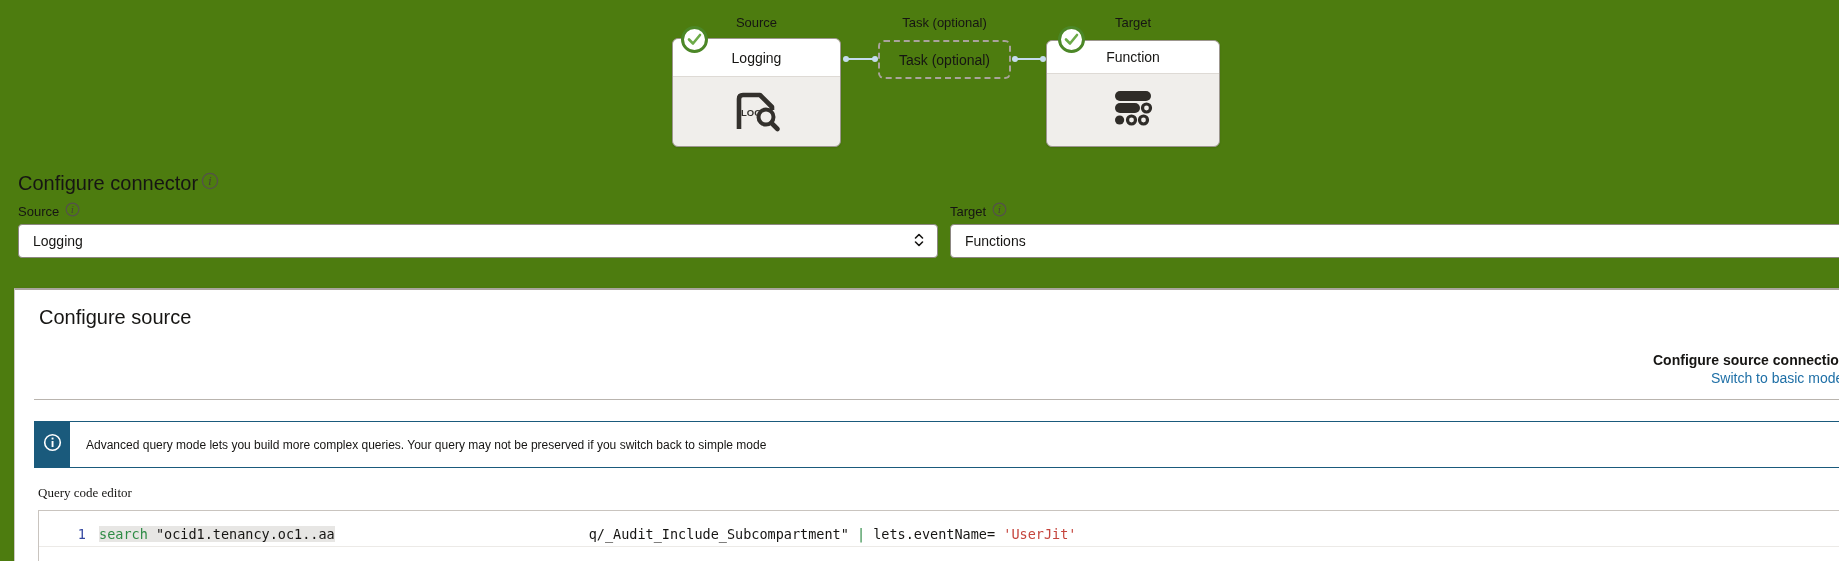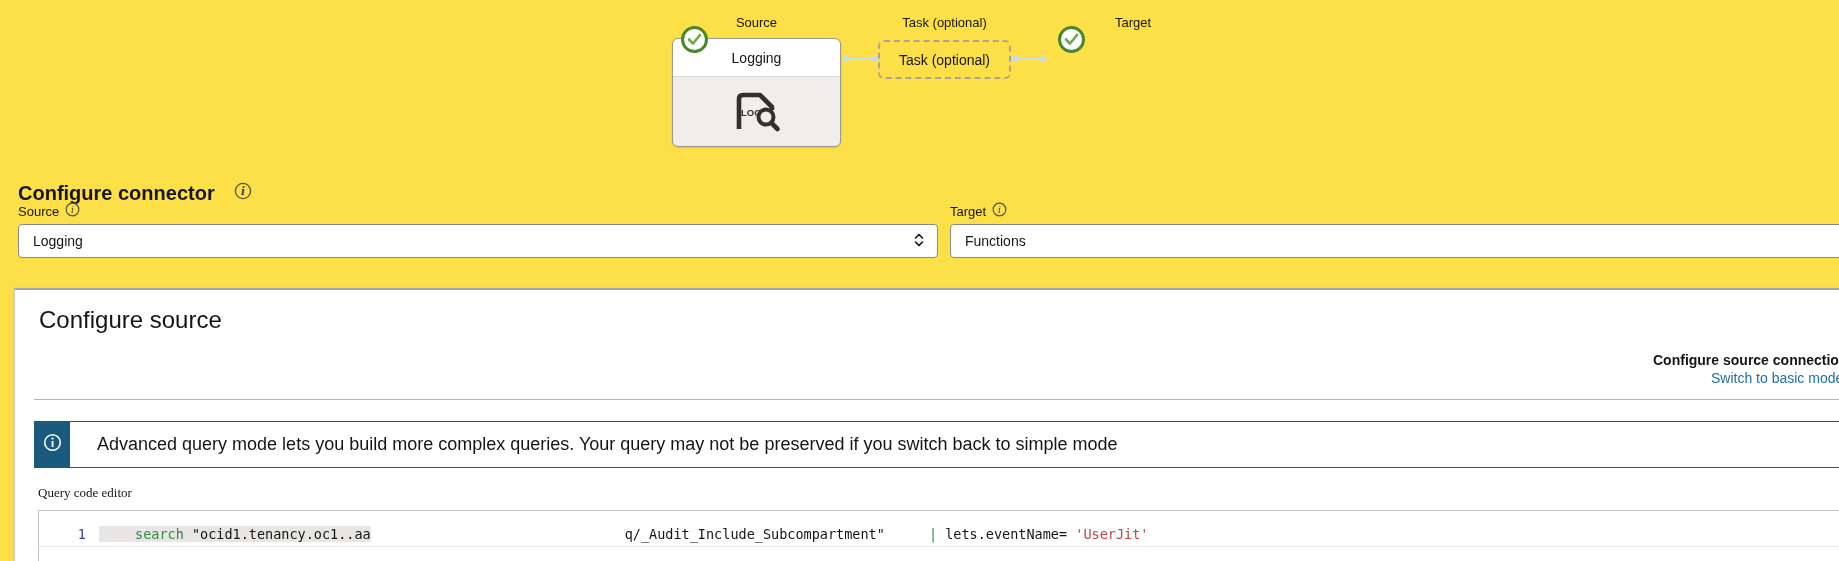--- a/index.html
+++ b/index.html
@@ -1,19 +1,19 @@
 <!DOCTYPE html>
 <html><head>
 <meta charset="utf-8">
 <style>
   * { margin:0; padding:0; box-sizing:border-box; }
   html,body { background:#f5f4f2; }
   .stage {
     position:relative; width:1839px; height:561px; overflow:hidden;
-    background:#fde047; font-family:"Liberation Sans", sans-serif; color:#161513;
+    background:#4d7c0f; font-family:"Liberation Sans", sans-serif; color:#161513;
   }
   
   .diag-label { position:absolute; top:15px; font-size:13px; color:#161513; text-align:center; }
   .card {
     position:absolute; background:#f0eeeb; border:1px solid #9d978f; border-radius:6px;
     box-shadow:0 1px 2px rgba(0,0,0,.12);
   }
   .card-header {
     background:#ffffff; border-bottom:1px solid #dedad5; border-radius:6px 6px 0 0;
     height:38px; display:flex; align-items:center; justify-content:center; font-size:14px;
@@ -28,52 +28,52 @@
     position:absolute; left:878px; top:40px; width:133px; height:39px;
     border:2px dashed #a9a39c; border-radius:6px;
     display:flex; align-items:center; justify-content:center; font-size:14px; color:#161513;
   }
   .connector { position:absolute; top:58px; height:2px; background:#c5dcec; }
   .connector::before, .connector::after {
     content:""; position:absolute; top:-2px; width:6px; height:6px; border-radius:50%; background:#c5dcec;
   }
   .connector::before { left:-2px; } .connector::after { right:-2px; }
   
-  .h-connector { position:absolute; left:18px; top:182px; font-size:20px; font-weight:700; display:flex; align-items:center; gap:19px; }
+  .h-connector { position:absolute; left:18px; top:172px; font-size:20px; font-weight:400; display:flex; align-items:center; gap:3px; }
   .field-label { position:absolute; top:202px; font-size:13px; display:flex; align-items:center; gap:6px; }
   .select {
     position:absolute; top:224px; height:34px; background:#ffffff; border:1px solid #8c8781; border-radius:4px;
     display:flex; align-items:center; font-size:14px; padding:0 12px 0 14px;
   }
   .select .val { flex:1; }
   
   .panel {
     position:absolute; left:14px; top:288px; right:-12px; height:300px;
     background:#ffffff; border:1px solid #ccc8c2; border-top:2px solid #aaa59e;
     box-shadow:0 1px 3px rgba(0,0,0,.08);
   }
-  .panel-title { position:absolute; left:24px; top:16px; font-size:24px; font-weight:400; }
+  .panel-title { position:absolute; left:24px; top:16px; font-size:20px; font-weight:400; }
   .conn-heading { position:absolute; left:1638px; top:62px; font-size:14px; font-weight:bold; white-space:nowrap; }
   .switch-link { position:absolute; left:1696px; top:80px; font-size:14px; color:#1e6fa6; white-space:nowrap; text-decoration:none; cursor:pointer; }
   .panel-hr { position:absolute; left:19px; right:0; top:109px; height:0; border-top:1px solid #b9b4ae; }
   .info-banner {
     position:absolute; left:19px; right:0; top:131px; height:47px;
     background:#ffffff; border:1px solid #1a5a7c; display:flex; align-items:stretch;
   }
   .info-banner-iconbox { width:35px; background:#1a5a7c; display:flex; align-items:center; justify-content:center; flex:0 0 35px; }
-  .info-banner-text { display:flex; align-items:center; padding-left:27px; font-size:18px; color:#161513; }
+  .info-banner-text { display:flex; align-items:center; padding-left:16px; font-size:12px; color:#161513; }
   .editor-label { position:absolute; left:23px; top:195px; font-size:13px;font-family:Liberation Serif, serif; }
   .code-editor {
     position:absolute; left:23px; right:0; top:220px; height:120px;
     background:#ffffff; border:1px solid #c9c4bf;
     font-family:"DejaVu Sans Mono","Liberation Mono",monospace; font-size:13.5px;
   }
   .code-line { display:flex; margin-top:10px; height:26px; line-height:26px; border-bottom:1px solid #eceae7; white-space:pre; }
   .gutter { width:60px; flex:0 0 60px; text-align:right; padding-right:13px; color:#3548a0; }
-  .tok-kw { color:#2e8b45;padding-left:36px; }
+  .tok-kw { color:#2e8b45; }
   .tok-str { color:#c5443c; }
   .sel-bg { background:#e7e6e4; }
   .redacted-gap { display:inline-block; width:254px; height:1px; }
   .nowrap { white-space:nowrap; }
   a { color:#1e6fa6; }
 </style>
 </head>
 <body>
 
 <div class="stage">
@@ -102,20 +102,35 @@
   </div>
 
   <div class="connector" style="left:845px; width:31px;"></div>
 
   <div class="task-box">
     <span>Task (optional)</span>
   </div>
 
   <div class="connector" style="left:1014px; width:30px;"></div>
 
+  <div class="card" style="left:1046px; top:40px; width:174px; height:107px;">
+    <div class="card-header" style="height:33px;">Function</div>
+    <div class="card-body" style="height:72px;">
+      <span>
+        <svg width="42" height="36" viewBox="0 0 42 36">
+          <rect x="3" y="1" width="36" height="10" rx="5" fill="#2f2c28"></rect>
+          <rect x="3" y="13" width="25" height="10" rx="5" fill="#2f2c28"></rect>
+          <circle cx="34.5" cy="18" r="4" fill="none" stroke="#2f2c28" stroke-width="3.2"></circle>
+          <circle cx="7.6" cy="30" r="4.6" fill="#2f2c28"></circle>
+          <circle cx="19.5" cy="30" r="4" fill="none" stroke="#2f2c28" stroke-width="3.2"></circle>
+          <circle cx="31.5" cy="30" r="4" fill="none" stroke="#2f2c28" stroke-width="3.2"></circle>
+        </svg>
+      </span>
+    </div>
+  </div>
   <div class="check-badge" style="left:1058px; top:26px;">
     <svg width="15" height="13" viewBox="0 0 15 13">
         <path d="M2 6.5 L6 10.5 L13 2" fill="none" stroke="#6caa48" stroke-width="2.6" stroke-linecap="round" stroke-linejoin="round"></path>
       </svg>
   </div>
 
   <div class="h-connector">
     <span>Configure connector</span>
     <span>
       <svg width="18" height="18" viewBox="0 0 18 18">

